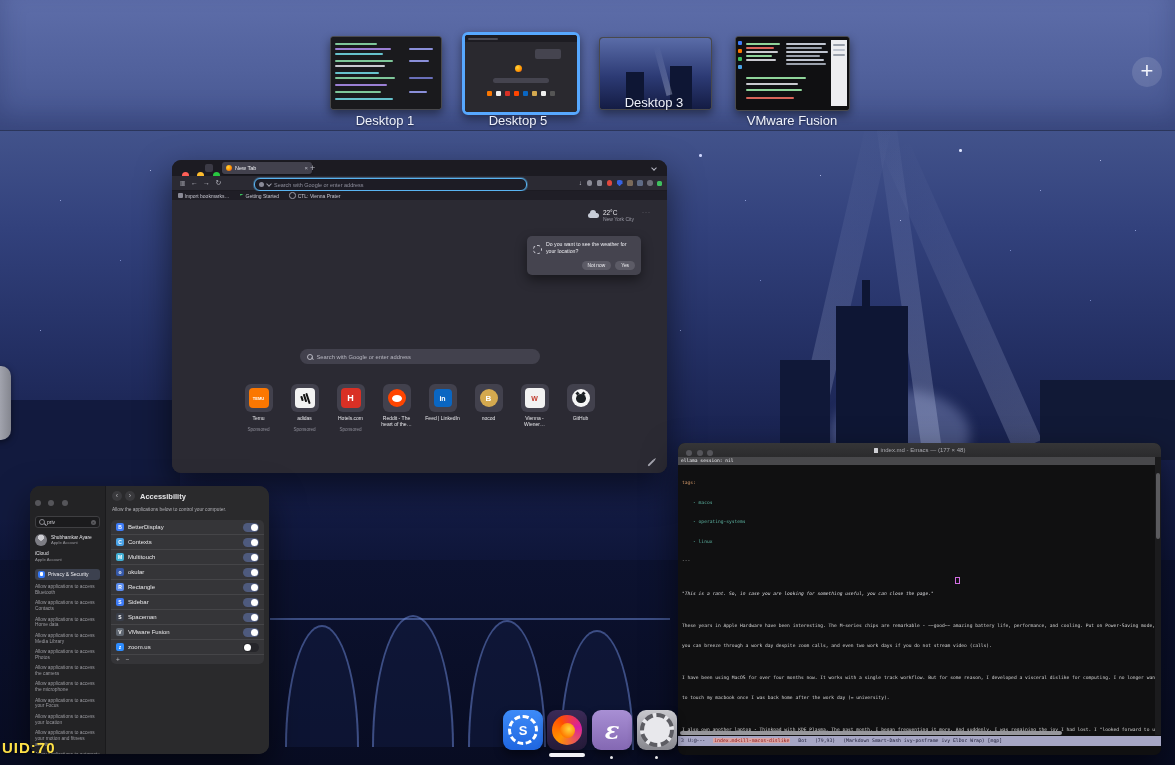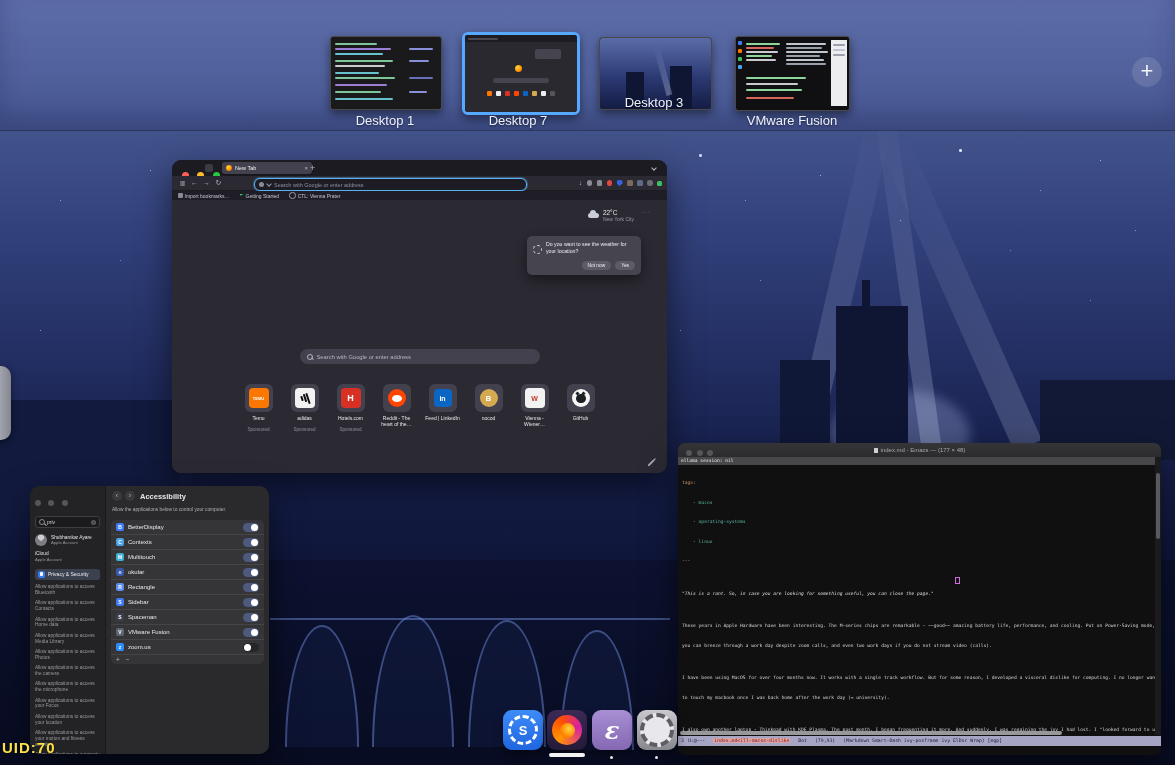--- a/index.html
+++ b/index.html
@@ -281,21 +281,21 @@
     <div style="position:absolute;right:2px;top:3px;width:16px;height:66px;background:#ededf0"></div>
     <i class="m" style="right:4px;top:7px;width:12px;background:#9aa0ab;height:1.5px"></i>
     <i class="m" style="right:4px;top:12px;width:12px;background:#bfc4cf;height:1.5px"></i>
     <i class="m" style="right:4px;top:17px;width:12px;background:#9aa0ab;height:1.5px"></i>
     <i class="m" style="left:10px;top:40px;width:60px;background:#8fd49a;height:1.5px"></i>
     <i class="m" style="left:10px;top:46px;width:52px;background:#c9c9cf;height:1.5px"></i>
     <i class="m" style="left:10px;top:52px;width:56px;background:#8fd49a;height:1.5px"></i>
     <i class="m" style="left:10px;top:60px;width:48px;background:#d96459;height:1.5px"></i>
   </div>
   <div class="mc-label" style="left:320px;top:113px">Desktop 1</div>
-  <div class="mc-label" style="left:453px;top:113px">Desktop 7</div>
+  <div class="mc-label" style="left:453px;top:113px">Desktop 5</div>
   <div class="mc-label" style="left:589px;top:95px">Desktop 3</div>
   <div class="mc-label" style="left:727px;top:113px">VMware Fusion</div>
   <div class="mc-add">+</div>
 </div>
 
 <div class="win ff">
   <div class="ff-tabbar">
     <span style="position:absolute;left:10px;top:4.5px">
       <span class="tl" style="background:#ff5f57"></span>
       <span class="tl" style="background:#febc2e"></span>

